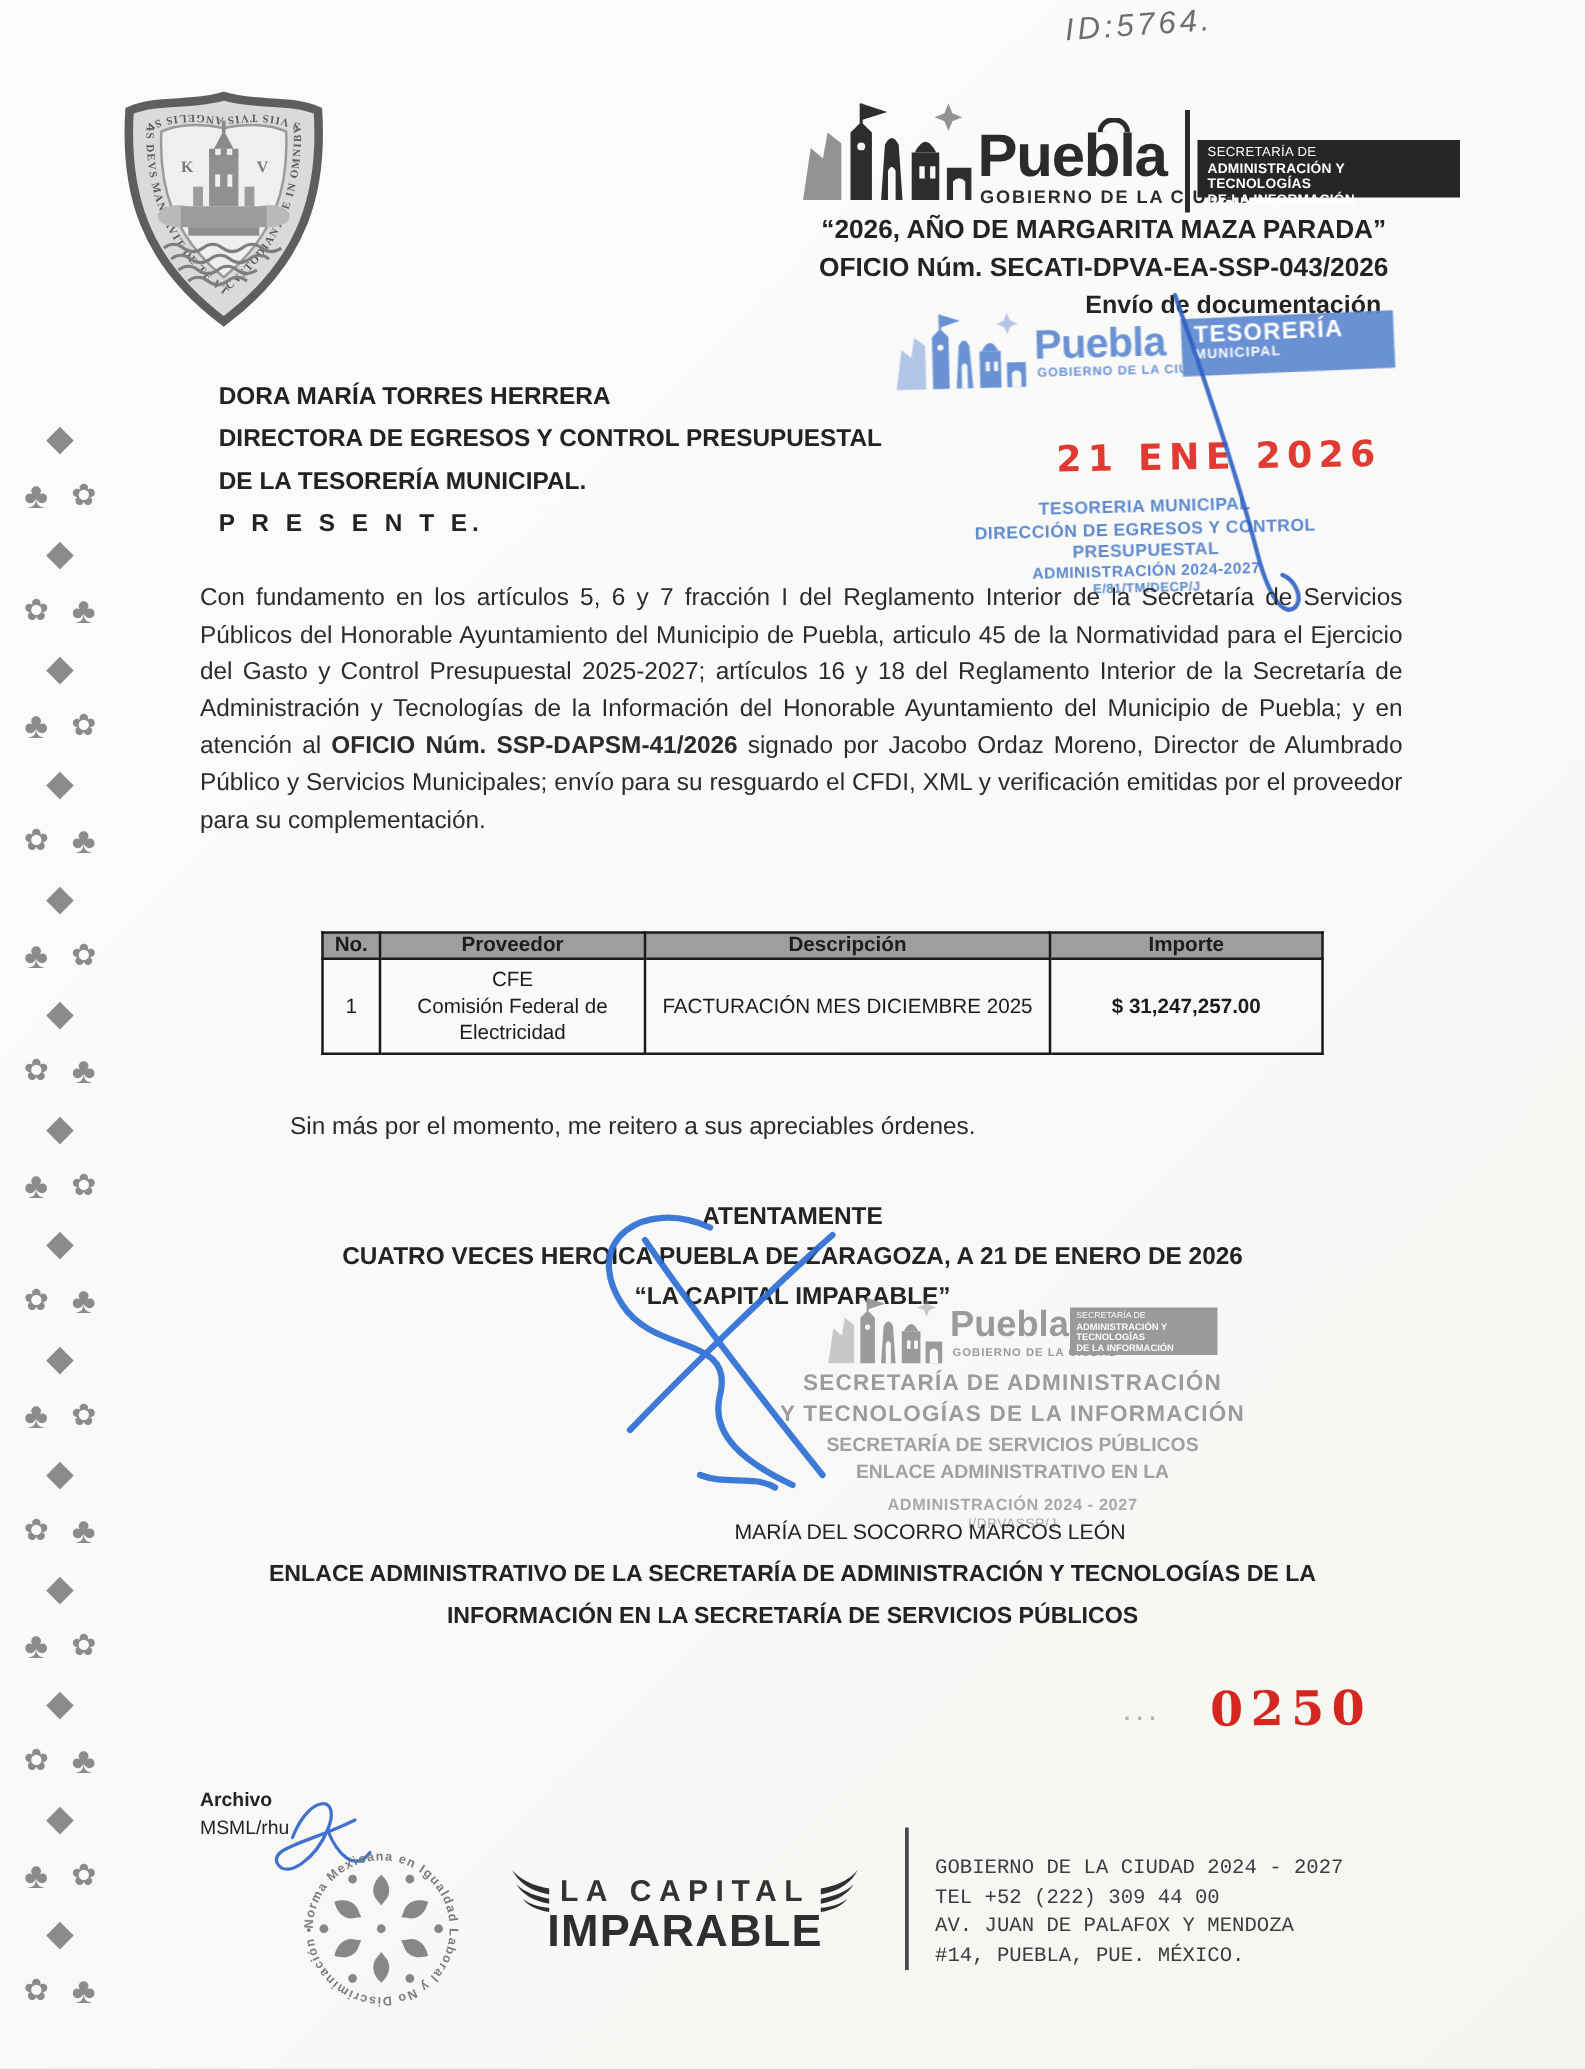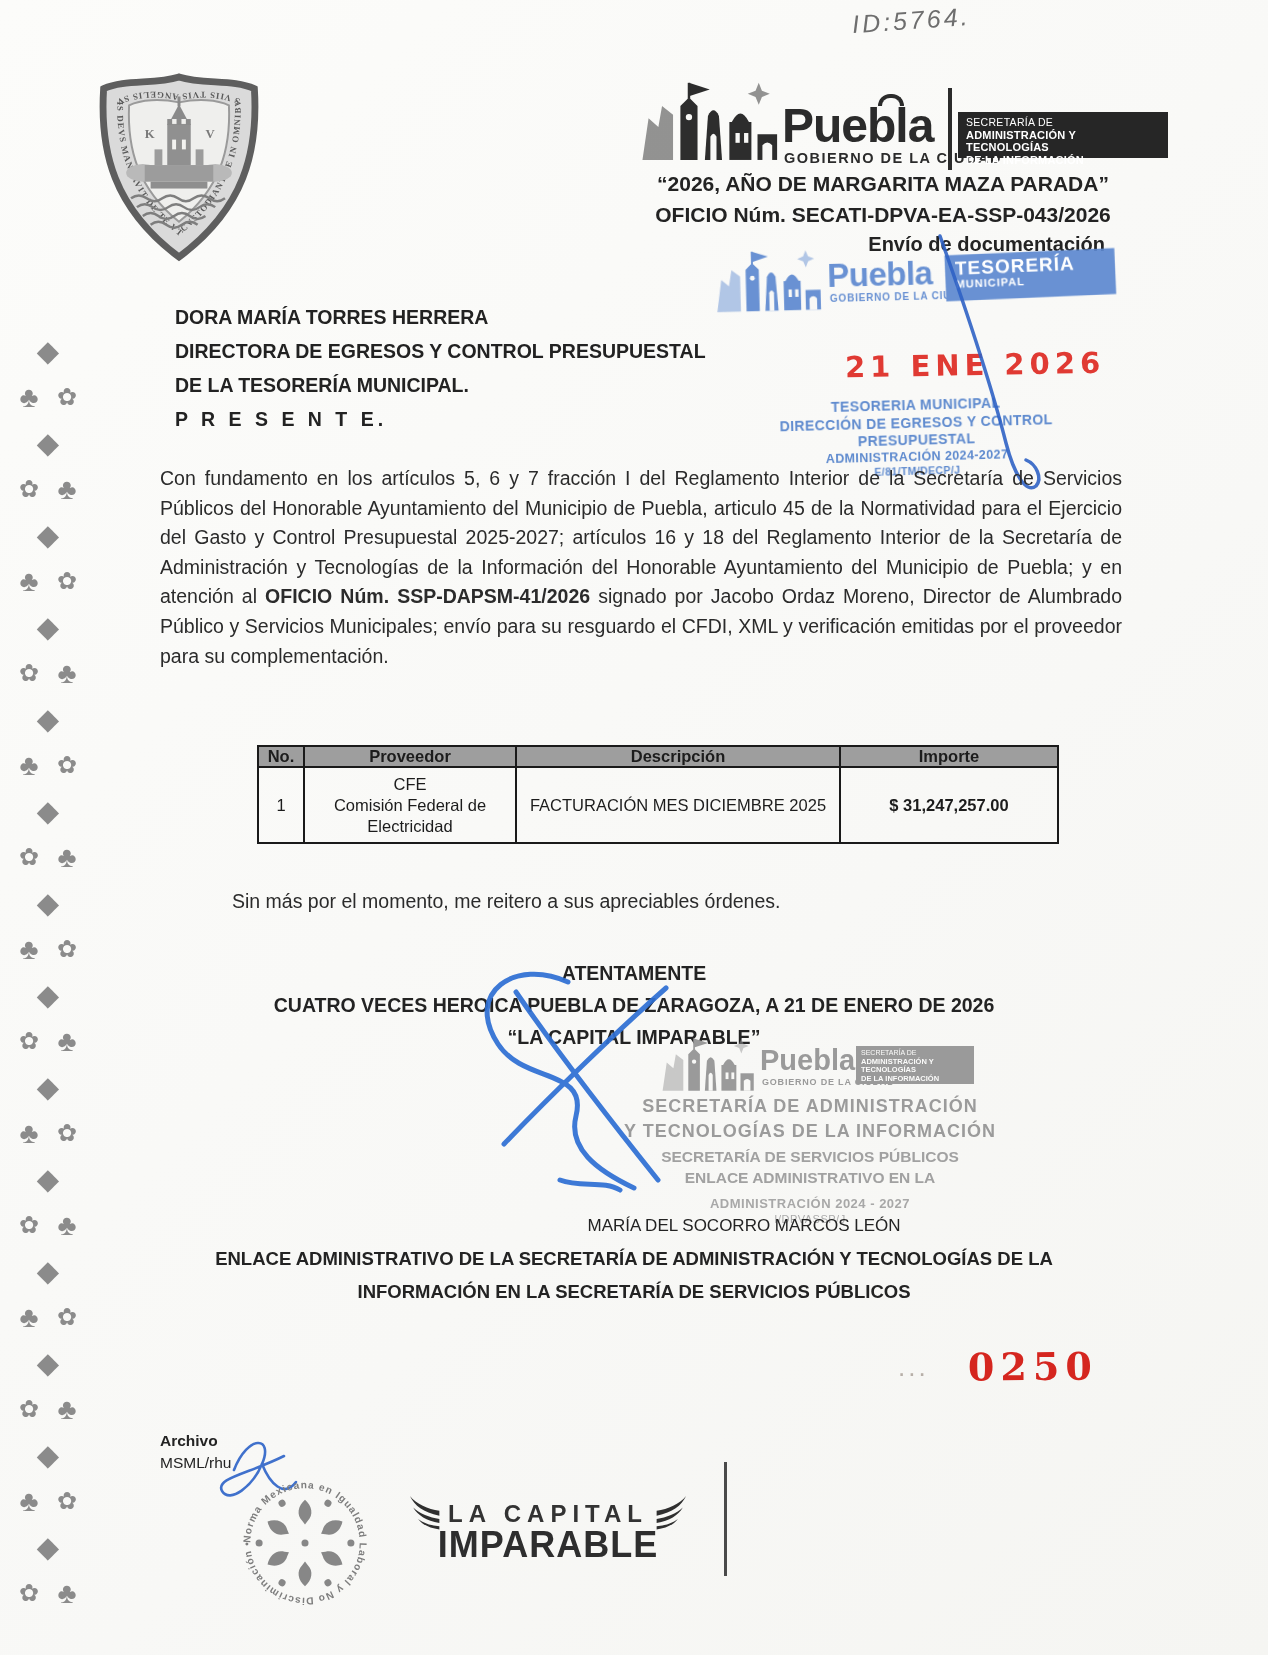--- a/index.html
+++ b/index.html
@@ -461,14 +461,20 @@
       <g fill="#2f2f2f">
         <path d="M40,18 C26,16 12,10 4,0 C10,12 20,20 40,24 Z"></path>
         <path d="M40,28 C28,26 16,22 8,14 C14,24 24,30 40,33 Z"></path>
         <path d="M40,37 C30,36 20,33 14,28 C19,35 28,39 40,41 Z"></path>
       </g>
     </svg>
   </div>
   <div class="abs cap-bottom">IMPARABLE</div>
 
   <div class="abs foot-bar"></div>
+  <div class="abs foot-addr">
+    <div>GOBIERNO DE LA CIUDAD 2024 - 2027</div>
+    <div>TEL +52 (222) 309 44 00</div>
+    <div>AV. JUAN DE PALAFOX Y MENDOZA</div>
+    <div>#14, PUEBLA, PUE. MÉXICO.</div>
+  </div>
 
 </div>
 
 </body></html>

